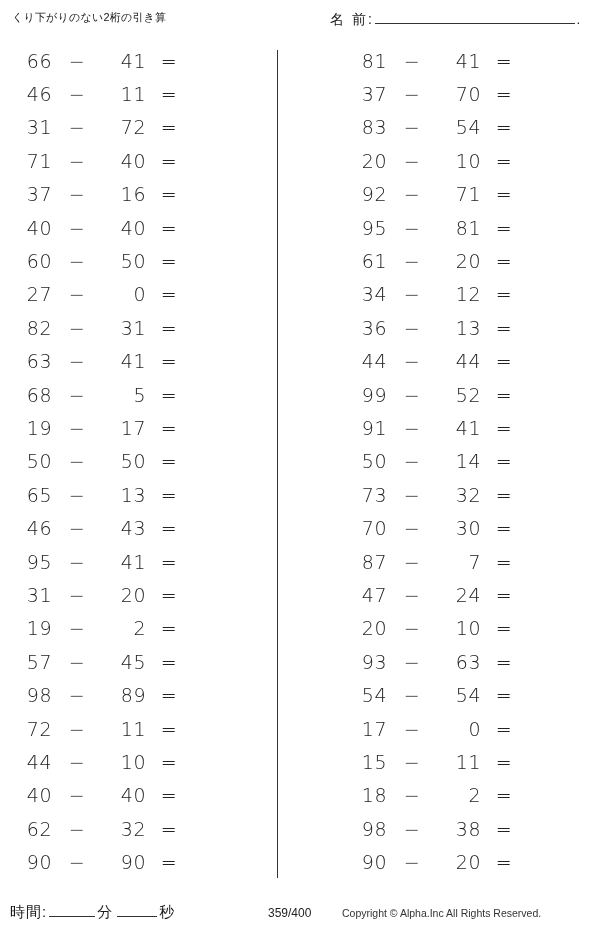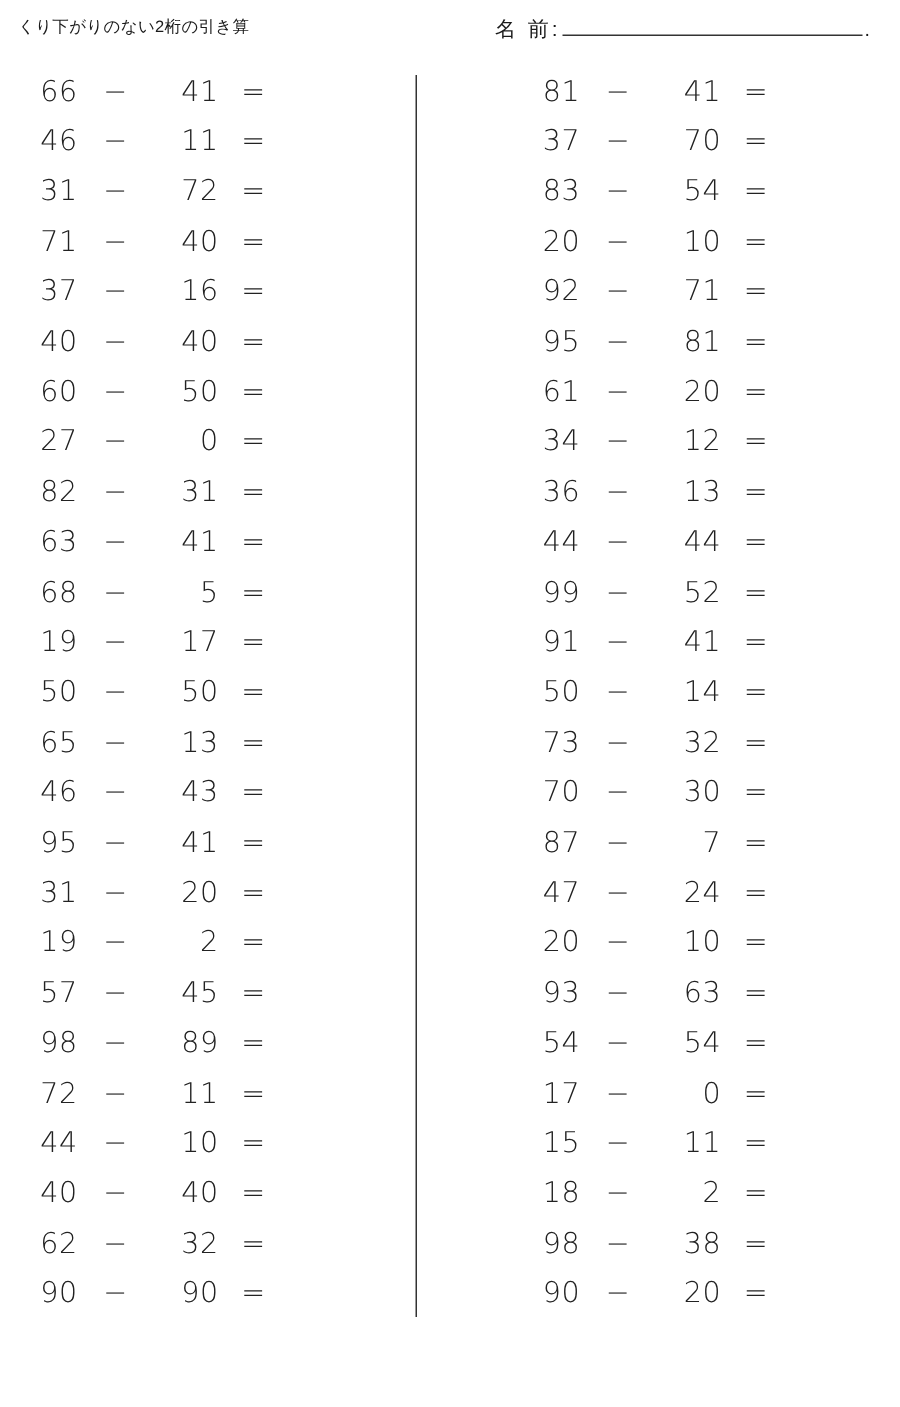--- a/index.html
+++ b/index.html
@@ -539,14 +539,25 @@
       <div class="prob">
           <span class="operand">90</span>
           <span class="op">−</span>
           <span class="operand">20</span>
           <span class="eq">=</span>
           <span class="answer-space"></span>
         </div>
     </div>
   </div>
 
+  <div class="footer">
+    <div class="time-area">
+      <span class="time-label">時間:</span>
+      <span class="time-blank"></span>
+      <span class="time-unit">分</span>
+      <span class="time-blank2"></span>
+      <span class="time-unit">秒</span>
+    </div>
+    <div class="page-number">359/400</div>
+    <div class="copyright">Copyright ©  Alpha.Inc All Rights Reserved.</div>
+  </div>
 
 </div>
 
 </body></html>

